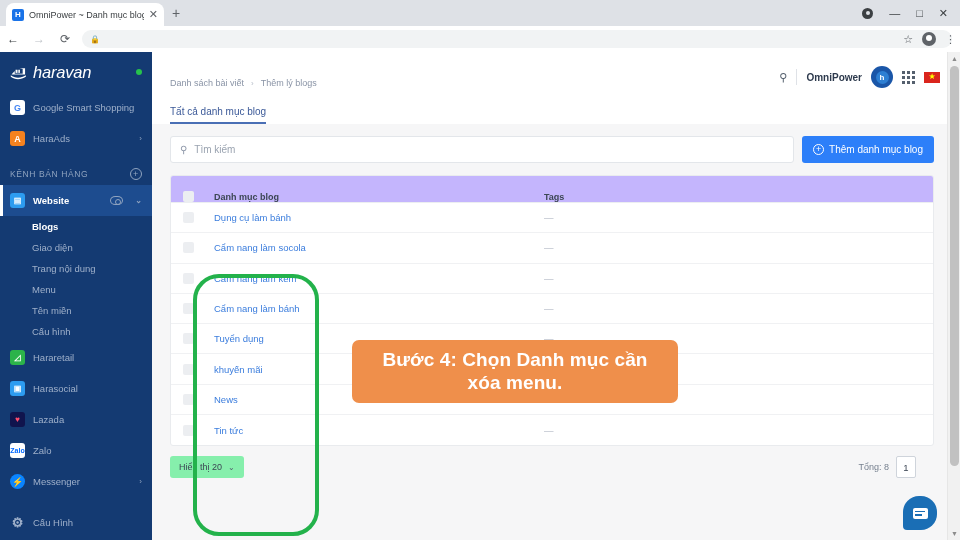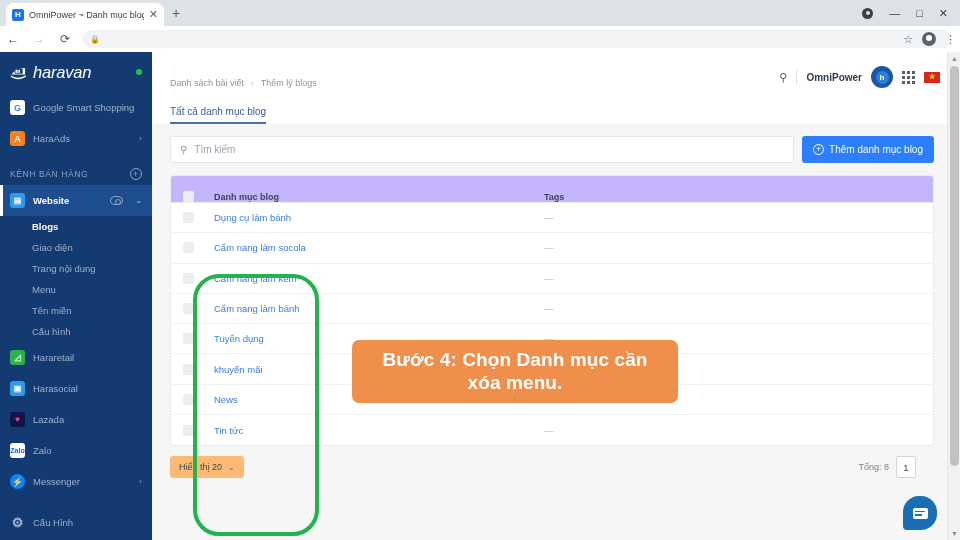--- a/index.html
+++ b/index.html
@@ -221,21 +221,21 @@
   .dash { color: #b4bbc6; letter-spacing: -1px; }
   .tagchip {
     display: inline-block; background: #edeff2; color: #8e98a8;
     font-size: 8px; padding: 2px 6px; border-radius: 2px;
   }
 
   .footer {
     margin-top: 10px; display: flex; align-items: center; padding: 0 18px 0 0;
   }
   .show-sel {
-    height: 22px; background: #fdba74; border-radius: 3px; display: flex;
+    height: 22px; background: #86efac; border-radius: 3px; display: flex;
     align-items: center; gap: 6px; padding: 0 9px; font-size: 9px; color: #3c4654; justify-content: flex-end;
   }
   .show-sel .cv { font-size: 8px; color: #55606e; }
   .footer-right { margin-left: auto; display: flex; align-items: center; gap: 7px; }
   .total { font-size: 9px; color: #76808f; }
   .pagebox {
     width: 20px; height: 22px; border: 1px solid #cfd4db; border-radius: 2px;
     background: #fff; font-size: 9.5px; color: #3c4654;
     display: flex; align-items: center; justify-content: center;
   }

